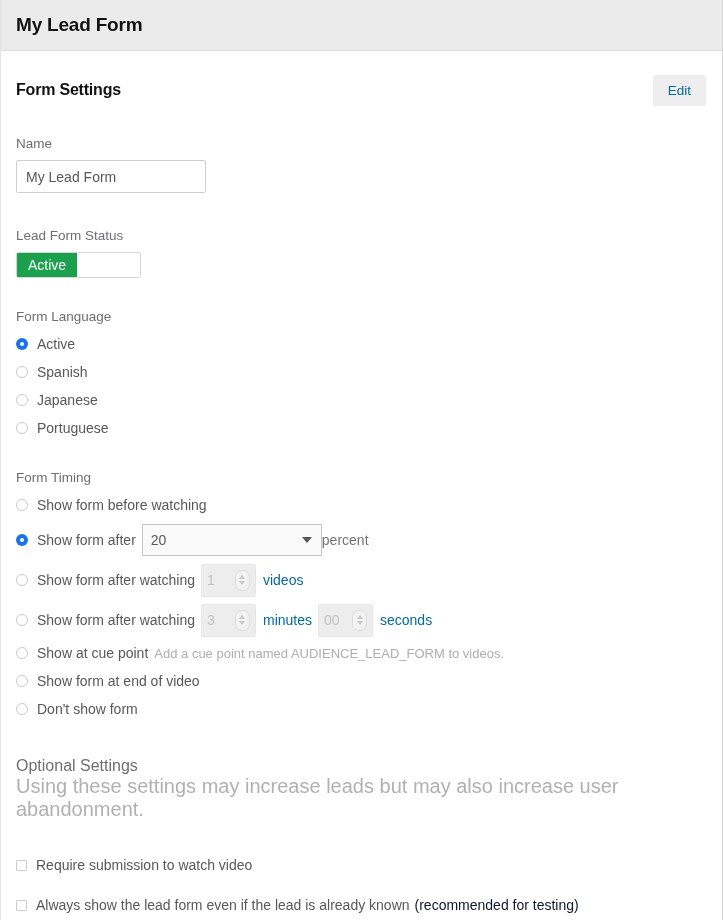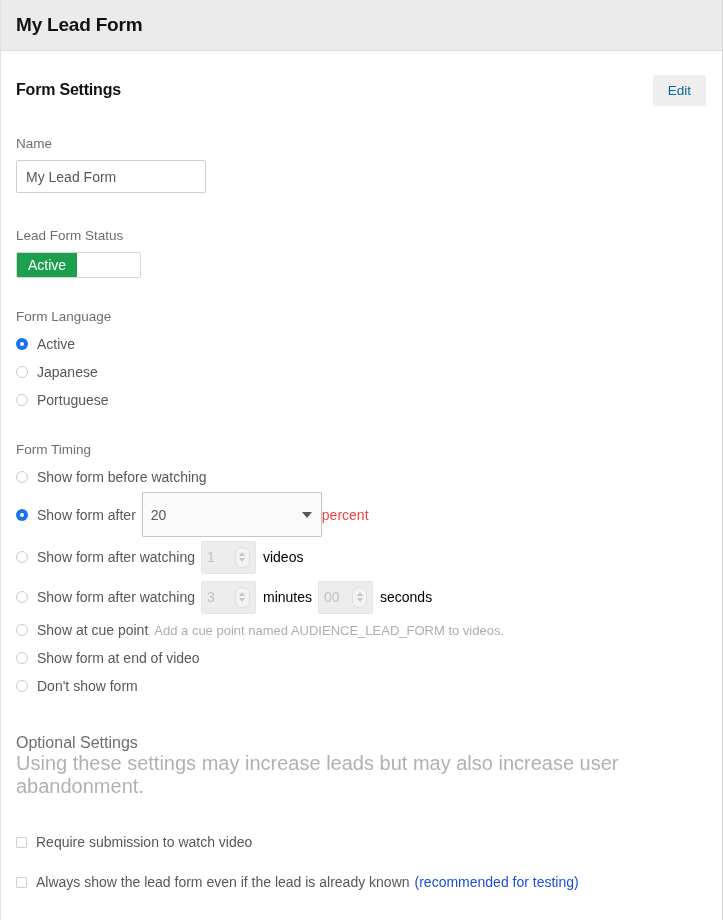--- a/index.html
+++ b/index.html
@@ -173,21 +173,21 @@
     display: flex;
     align-items: center;
     min-height: 40px;
   }
   .timing-row .radio { margin-right: 9px; }
   .timing-row .radio-label { white-space: nowrap; }
 
   .select-box {
     position: relative;
     width: 180px;
-    height: 45px;
+    height: 32px;
     box-sizing: border-box;
     border: 1px solid #c6c6c6;
     background: #fafafa;
     border-radius: 1px;
     margin-left: 6px;
     display: flex;
     align-items: center;
     padding: 0 8px;
     font-size: 14px;
     color: #58585b;
@@ -197,24 +197,24 @@
     right: 9px;
     top: 50%;
     transform: translateY(-50%);
     width: 0; height: 0;
     border-left: 5px solid transparent;
     border-right: 5px solid transparent;
     border-top: 6px solid #585858;
   }
   .unit-label {
     font-size: 14px;
-    color: #ef4444;
+    color: #737373;
   }
   .unit-label.muted {
-    color: #000000;
+    color: #0369a1;
     text-align: right;
   }
 
   
   .spinner {
     display: inline-flex;
     align-items: center;
     justify-content: space-between;
     width: 55px;
     height: 33px;
@@ -274,21 +274,21 @@
     border-radius: 1px;
     margin-right: 9px;
     flex: 0 0 auto;
   }
   .check-label {
     font-size: 14px;
     color: #58585b;
   }
   .check-note {
     font-size: 14px;
-    color: #1d4ed8;
+    color: #0f172a;
     margin-left: 5px;
   }
 </style>
 </head>
 <body>
 
 <div class="page-border-left"></div>
 <div class="page-border-right"></div>
 
 <div class="app-header">
@@ -314,20 +314,24 @@
       <div class="off"></div>
     </div>
   </div>
 
   <div class="block-lang">
     <div class="group-label">Form Language</div>
 
     <div class="radio-row">
       <span class="radio checked"></span>
       <span class="radio-label">Active</span>
+    </div>
+    <div class="radio-row">
+      <span class="radio"></span>
+      <span class="radio-label">Spanish</span>
     </div>
     <div class="radio-row">
       <span class="radio"></span>
       <span class="radio-label">Japanese</span>
     </div>
     <div class="radio-row">
       <span class="radio"></span>
       <span class="radio-label">Portuguese</span>
     </div>
   </div>

